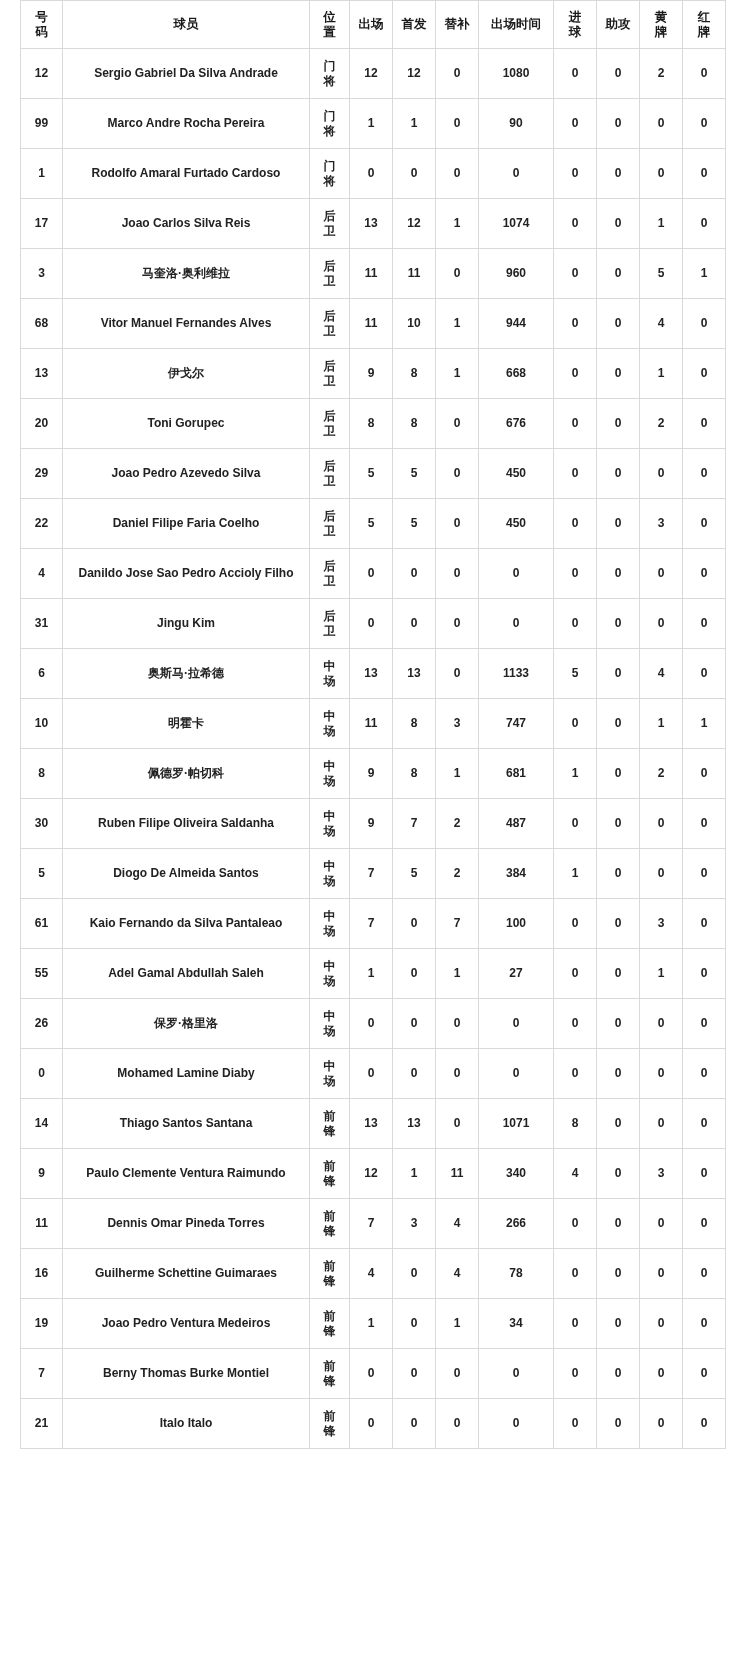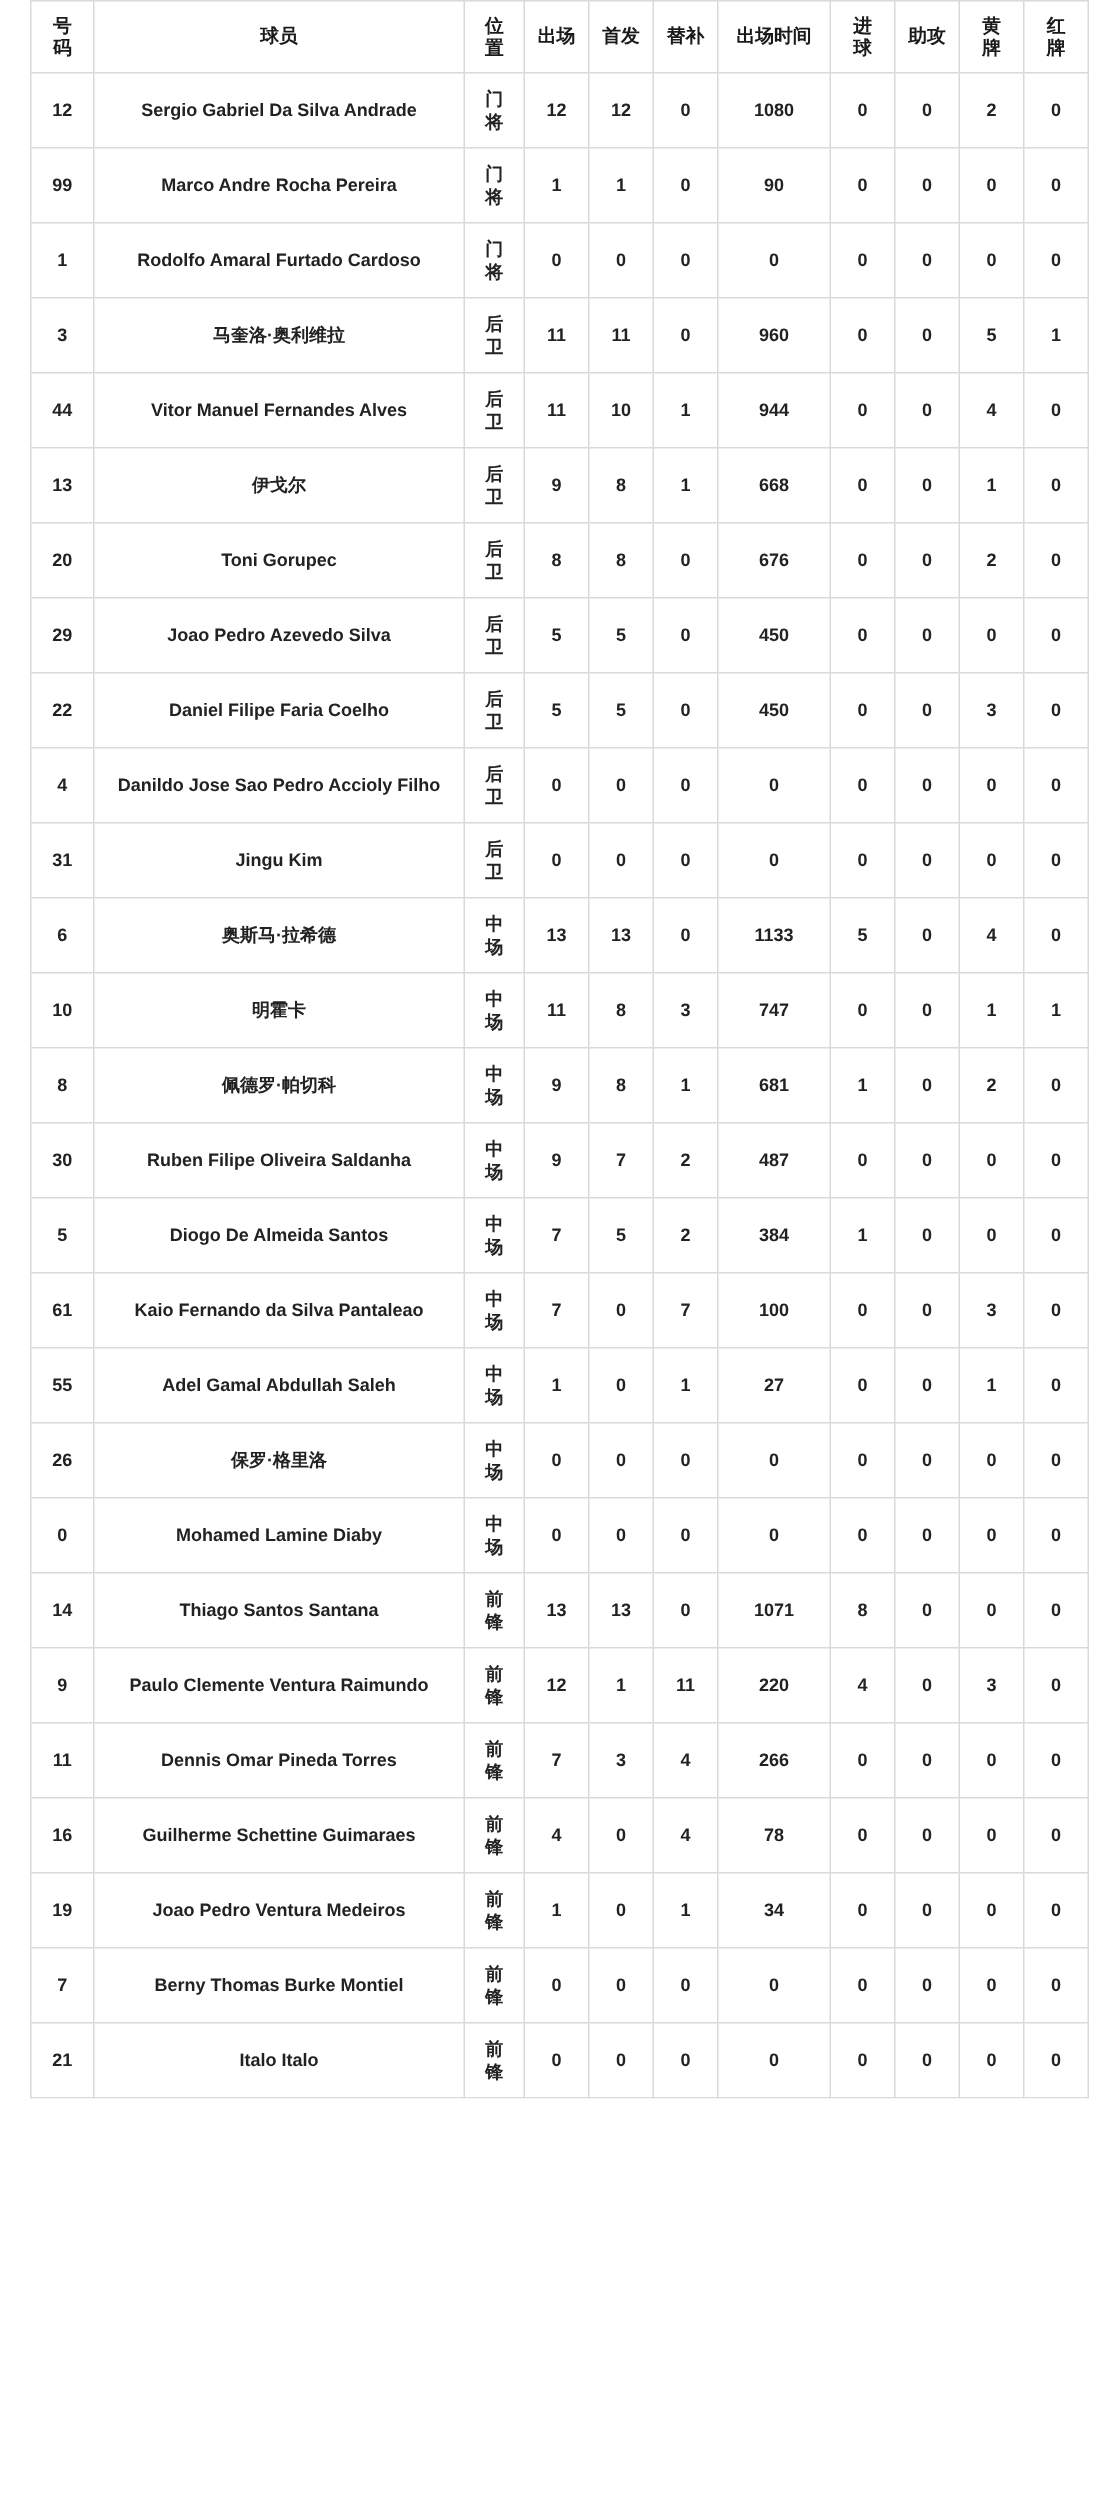--- a/index.html
+++ b/index.html
@@ -130,36 +130,51 @@
           <td class="stat">0</td>
           <td class="stat">0</td>
           <td class="stat">0</td>
           <td class="mins">0</td>
           <td class="stat">0</td>
           <td class="stat">0</td>
           <td class="stat">0</td>
           <td class="stat">0</td>
         </tr>
         <tr>
+          <td class="num">17</td>
+          <td class="player">Joao Carlos Silva Reis</td>
+          <td class="pos">
+            <span class="pos-cell">后卫</span>
+          </td>
+          <td class="stat">13</td>
+          <td class="stat">12</td>
+          <td class="stat">1</td>
+          <td class="mins">1074</td>
+          <td class="stat">0</td>
+          <td class="stat">0</td>
+          <td class="stat">1</td>
+          <td class="stat">0</td>
+        </tr>
+        <tr>
           <td class="num">3</td>
           <td class="player">马奎洛·奥利维拉</td>
           <td class="pos">
             <span class="pos-cell">后卫</span>
           </td>
           <td class="stat">11</td>
           <td class="stat">11</td>
           <td class="stat">0</td>
           <td class="mins">960</td>
           <td class="stat">0</td>
           <td class="stat">0</td>
           <td class="stat">5</td>
           <td class="stat">1</td>
         </tr>
         <tr>
-          <td class="num">44</td>
+          <td class="num">68</td>
           <td class="player">Vitor Manuel Fernandes Alves</td>
           <td class="pos">
             <span class="pos-cell">后卫</span>
           </td>
           <td class="stat">11</td>
           <td class="stat">10</td>
           <td class="stat">1</td>
           <td class="mins">944</td>
           <td class="stat">0</td>
           <td class="stat">0</td>
@@ -408,21 +423,21 @@
         </tr>
         <tr>
           <td class="num">9</td>
           <td class="player">Paulo Clemente Ventura Raimundo</td>
           <td class="pos">
             <span class="pos-cell">前锋</span>
           </td>
           <td class="stat">12</td>
           <td class="stat">1</td>
           <td class="stat">11</td>
-          <td class="mins">220</td>
+          <td class="mins">340</td>
           <td class="stat">4</td>
           <td class="stat">0</td>
           <td class="stat">3</td>
           <td class="stat">0</td>
         </tr>
         <tr>
           <td class="num">11</td>
           <td class="player">Dennis Omar Pineda Torres</td>
           <td class="pos">
             <span class="pos-cell">前锋</span>

